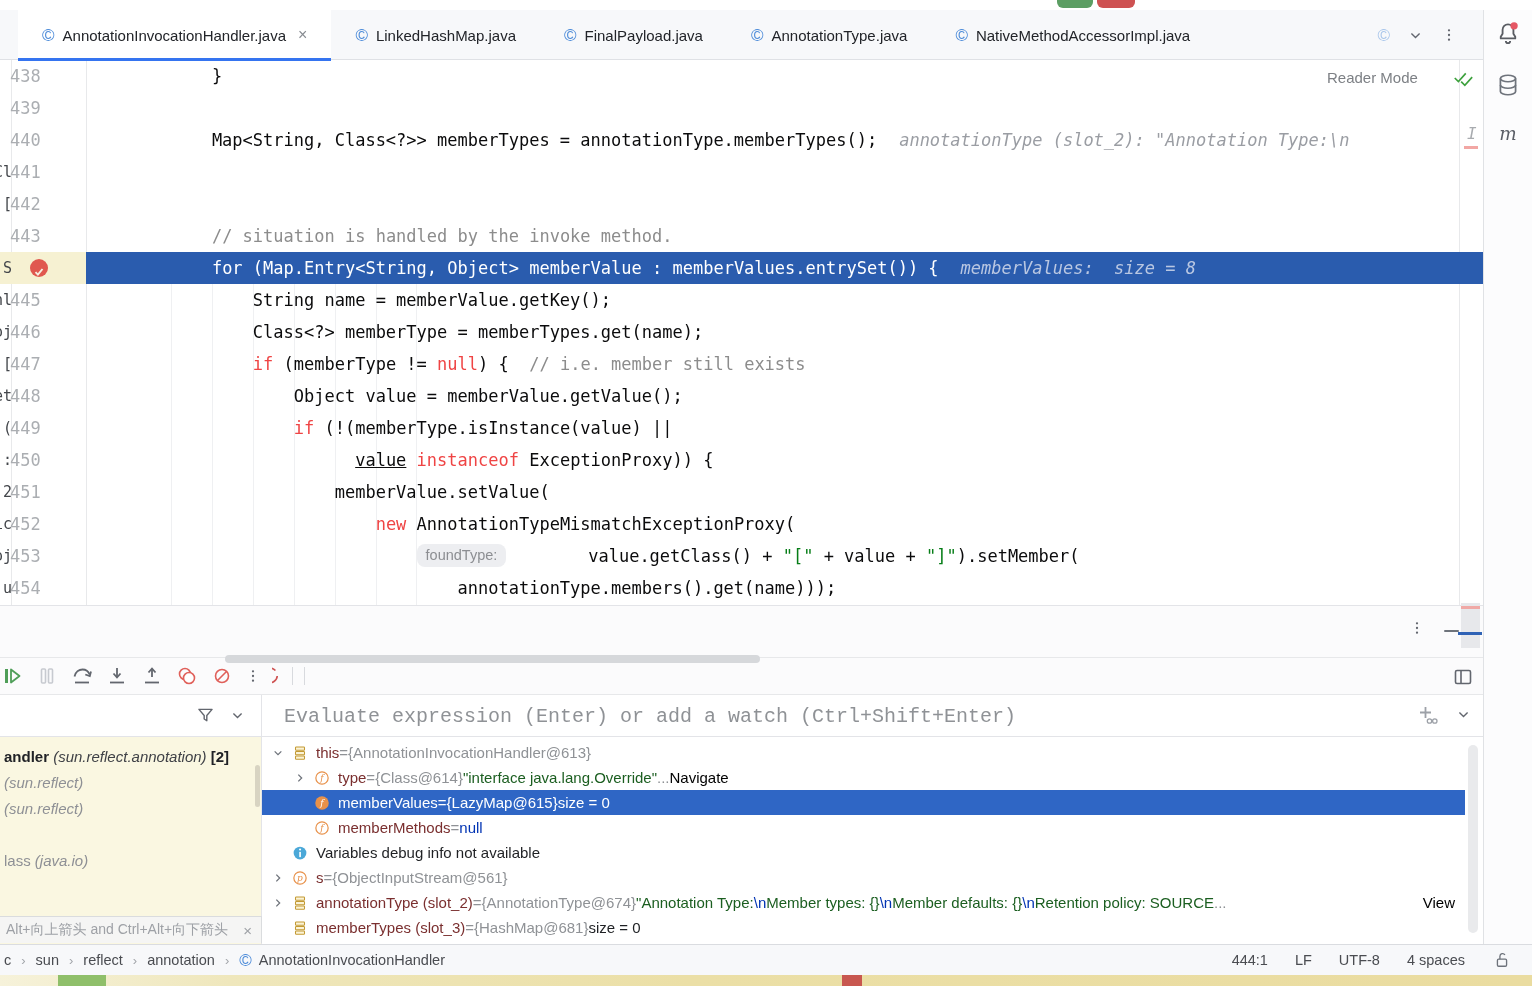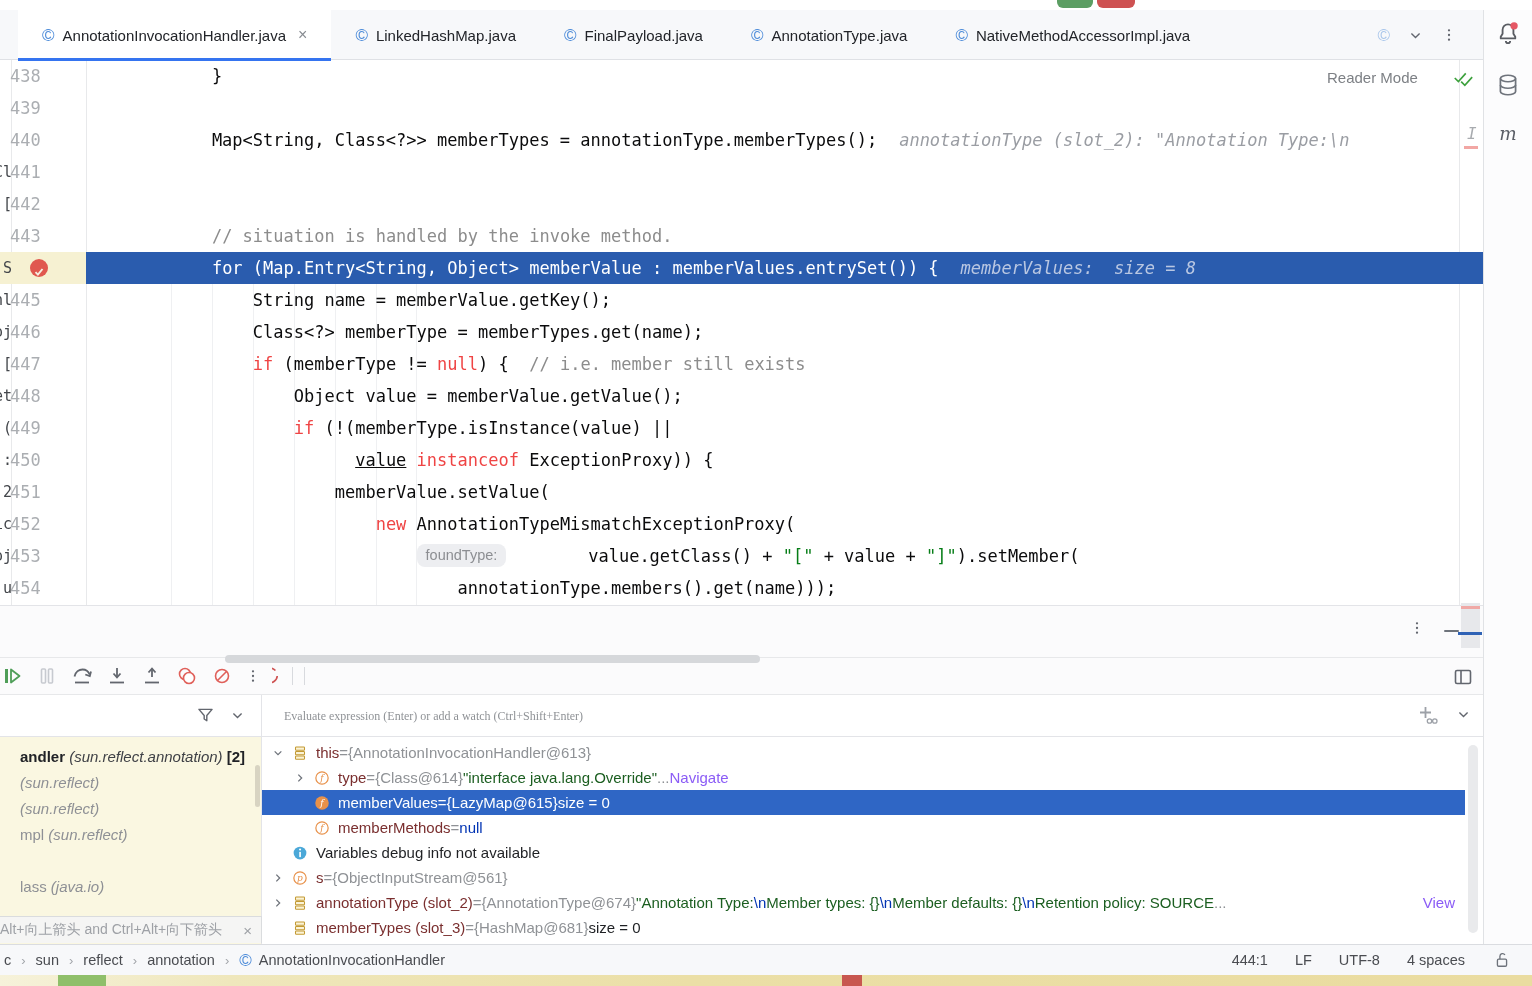--- a/index.html
+++ b/index.html
@@ -63,43 +63,43 @@
   #dbg-toolbar{left:0;top:657px;width:1483px;height:38px;background:#FBFBFC;border-top:1px solid #E7E8EA;border-bottom:1px solid #E7E8EA;
       box-sizing:border-box;display:flex;align-items:center;gap:11px;}
   .tb-sep{width:1px;height:18px;background:#D8DADE;}
   .tb-frag{width:9px;height:24px;overflow:hidden;position:relative;}
   .tb-frag svg{position:absolute;left:-14px;top:0;}
   #tb-layout{position:absolute;right:8px;top:7px;}
   #eval-row{left:0;top:695px;width:1483px;height:42px;background:#fff;border-bottom:1px solid #E3E4E8;box-sizing:border-box;}
   #eval-left{position:absolute;left:0;top:0;width:262px;height:41px;border-right:1px solid #E3E4E8;box-sizing:border-box;
       display:flex;align-items:center;justify-content:flex-end;gap:14px;padding-right:16px;}
   #eval-input{position:absolute;left:282px;top:5px;width:1080px;height:30px;border:none;outline:none;background:transparent;
-      font-family:Liberation Serif, serif;font-size:12px;color:#2b2d30;}
+      font-family:Liberation Mono, monospace;font-size:20px;color:#2b2d30;}
   #eval-input::placeholder{color:#8F9296;}
   #eval-add{position:absolute;right:43px;top:8px;}
   #eval-chev{position:absolute;right:12px;top:12px;}
 
   
   #frames{left:0;top:737px;width:262px;height:207px;background:#FAF7E1;border-right:1px solid #E3E4E8;box-sizing:border-box;padding-top:7px;overflow:hidden;}
-  .frow{height:26px;line-height:26px;font-size:15px;padding-left:20px;white-space:nowrap;overflow:hidden;}
+  .frow{height:26px;line-height:26px;font-size:15px;padding-left:4px;white-space:nowrap;overflow:hidden;}
   .frow.fsel{background:#EBE7CC;}
   .fb{color:#202226;font-weight:700;} .fpkgd{font-style:italic;color:#3F4146;}
   .fg{color:#8E9095;} .fpkg{font-style:italic;color:#8E9095;}
   #frames-thumb{left:255px;top:765px;width:5px;height:42px;background:#D8D4C2;border-radius:3px;z-index:2;}
   #hint-popup{left:0;top:916px;width:262px;height:27px;background:#F5F5F4;border-top:1px solid #DADCDE;border-right:1px solid #DADCDE;
-      box-sizing:border-box;display:flex;align-items:center;font-size:14px;color:#9EA1A6;white-space:nowrap;overflow:hidden;z-index:3;}
+      box-sizing:border-box;display:flex;align-items:center;font-size:14px;color:#9EA1A6;padding-left:6px;white-space:nowrap;overflow:hidden;z-index:3;}
   #hint-close{margin-left:auto;padding:0 9px;color:#9EA1A6;font-size:15px;}
 
   #vars{left:262px;top:737px;width:1221px;height:207px;background:#fff;padding-top:3px;box-sizing:border-box;overflow:hidden;}
   .vrow{position:relative;height:25px;display:flex;align-items:center;white-space:nowrap;overflow:hidden;font-size:15px;margin-right:18px;}
   .vrow.l1{padding-left:8px;} .vrow.l2{padding-left:30px;}
   .vexp{width:16px;height:16px;margin-right:5px;flex:none;color:#6E737B;}
   .vic{width:18px;height:18px;margin-right:7px;flex:none;}
   .vtok.vn{color:#7A2F2F;} .vtok.veq,.vtok.vref{color:#8F9296;} .vtok.vstr{color:#1B5E20;}
-  .vtok.vesc{color:#0033B3;} .vtok.vlnk{color:#8b5cf6;} .vtok.vpl{color:#1F2124;} .vtok.vkw{color:#0033B3;}
+  .vtok.vesc{color:#0033B3;} .vtok.vlnk{color:#000000;} .vtok.vpl{color:#1F2124;} .vtok.vkw{color:#0033B3;}
   .vtok.push{margin-left:auto;padding-right:10px;}
   .vrow.vsel{background:#2F66C5;}
   .vrow.vsel .vtok{color:#fff;}
   #vars-thumb{left:1468px;top:745px;width:10px;height:188px;background:#E9EAEC;border-radius:5px;}
 
   
   #statusbar{left:0;top:944px;width:1532px;height:31px;background:#F7F8FA;border-top:1px solid #DADCE0;box-sizing:border-box;
       display:flex;align-items:center;font-size:14.5px;color:#4A4C51;}
   #crumbs{display:flex;align-items:center;gap:10px;padding-left:4px;}
   .crumb-sep{color:#A2A5AA;font-size:13px;}
@@ -353,21 +353,20 @@
         <svg width="15" height="15" viewBox="0 0 22 22">
           <path d="M5 8l6 6 6-6" fill="none" stroke="#62666E" stroke-width="2"></path>
         </svg>
       </span>
   </div>
 
   <div id="frames" class="abs">
       <div class="frow"><span class="fb">andler </span><span class="fpkgd">(sun.reflect.annotation) </span><span class="fb">[2]</span></div>
       <div class="frow"><span class="fpkg">(sun.reflect)</span></div>
       <div class="frow"><span class="fpkg">(sun.reflect)</span></div>
-      <div class="frow"><span class="fg">mpl </span><span class="fpkg">(sun.reflect)</span></div>
       <div class="frow"></div>
       <div class="frow"><span class="fg">lass </span><span class="fpkg">(java.io)</span></div>
     </div>
   <div id="frames-thumb" class="abs"></div>
   <div id="hint-popup" class="abs">
     <span>Alt+向上箭头 and Ctrl+Alt+向下箭头</span>
     <span id="hint-close">×</span>
   </div>
 
   <div id="vars" class="abs">

